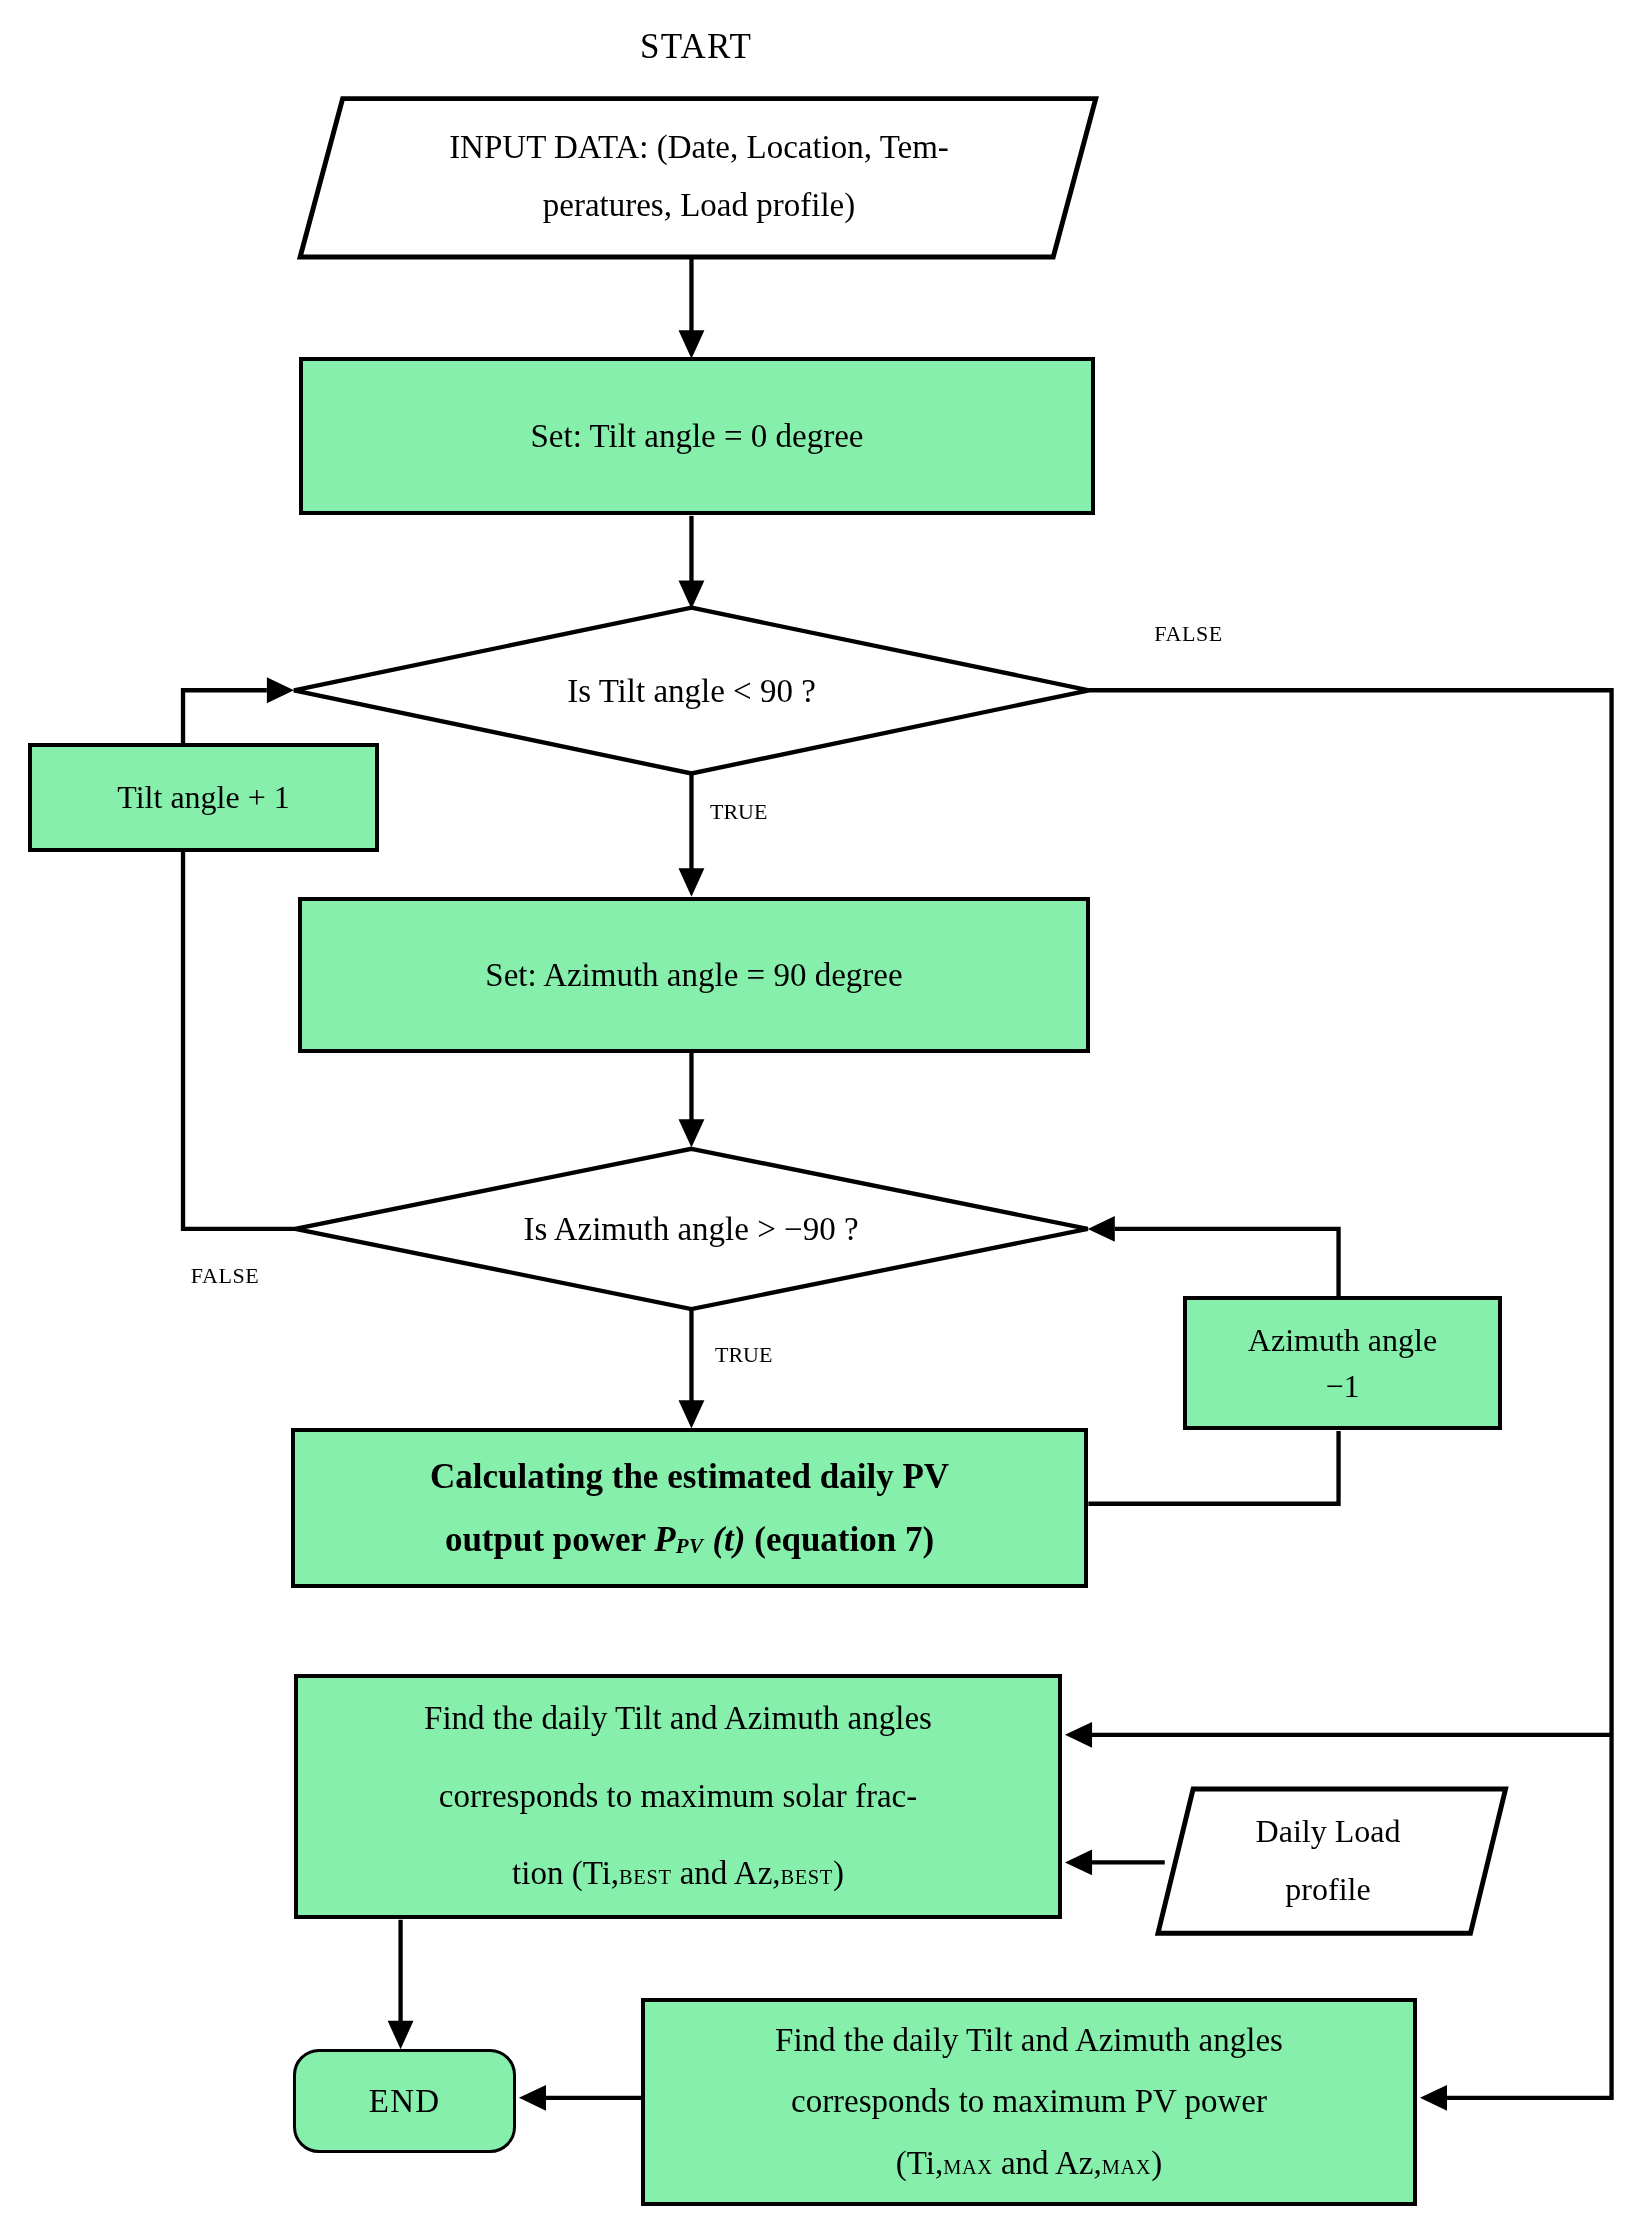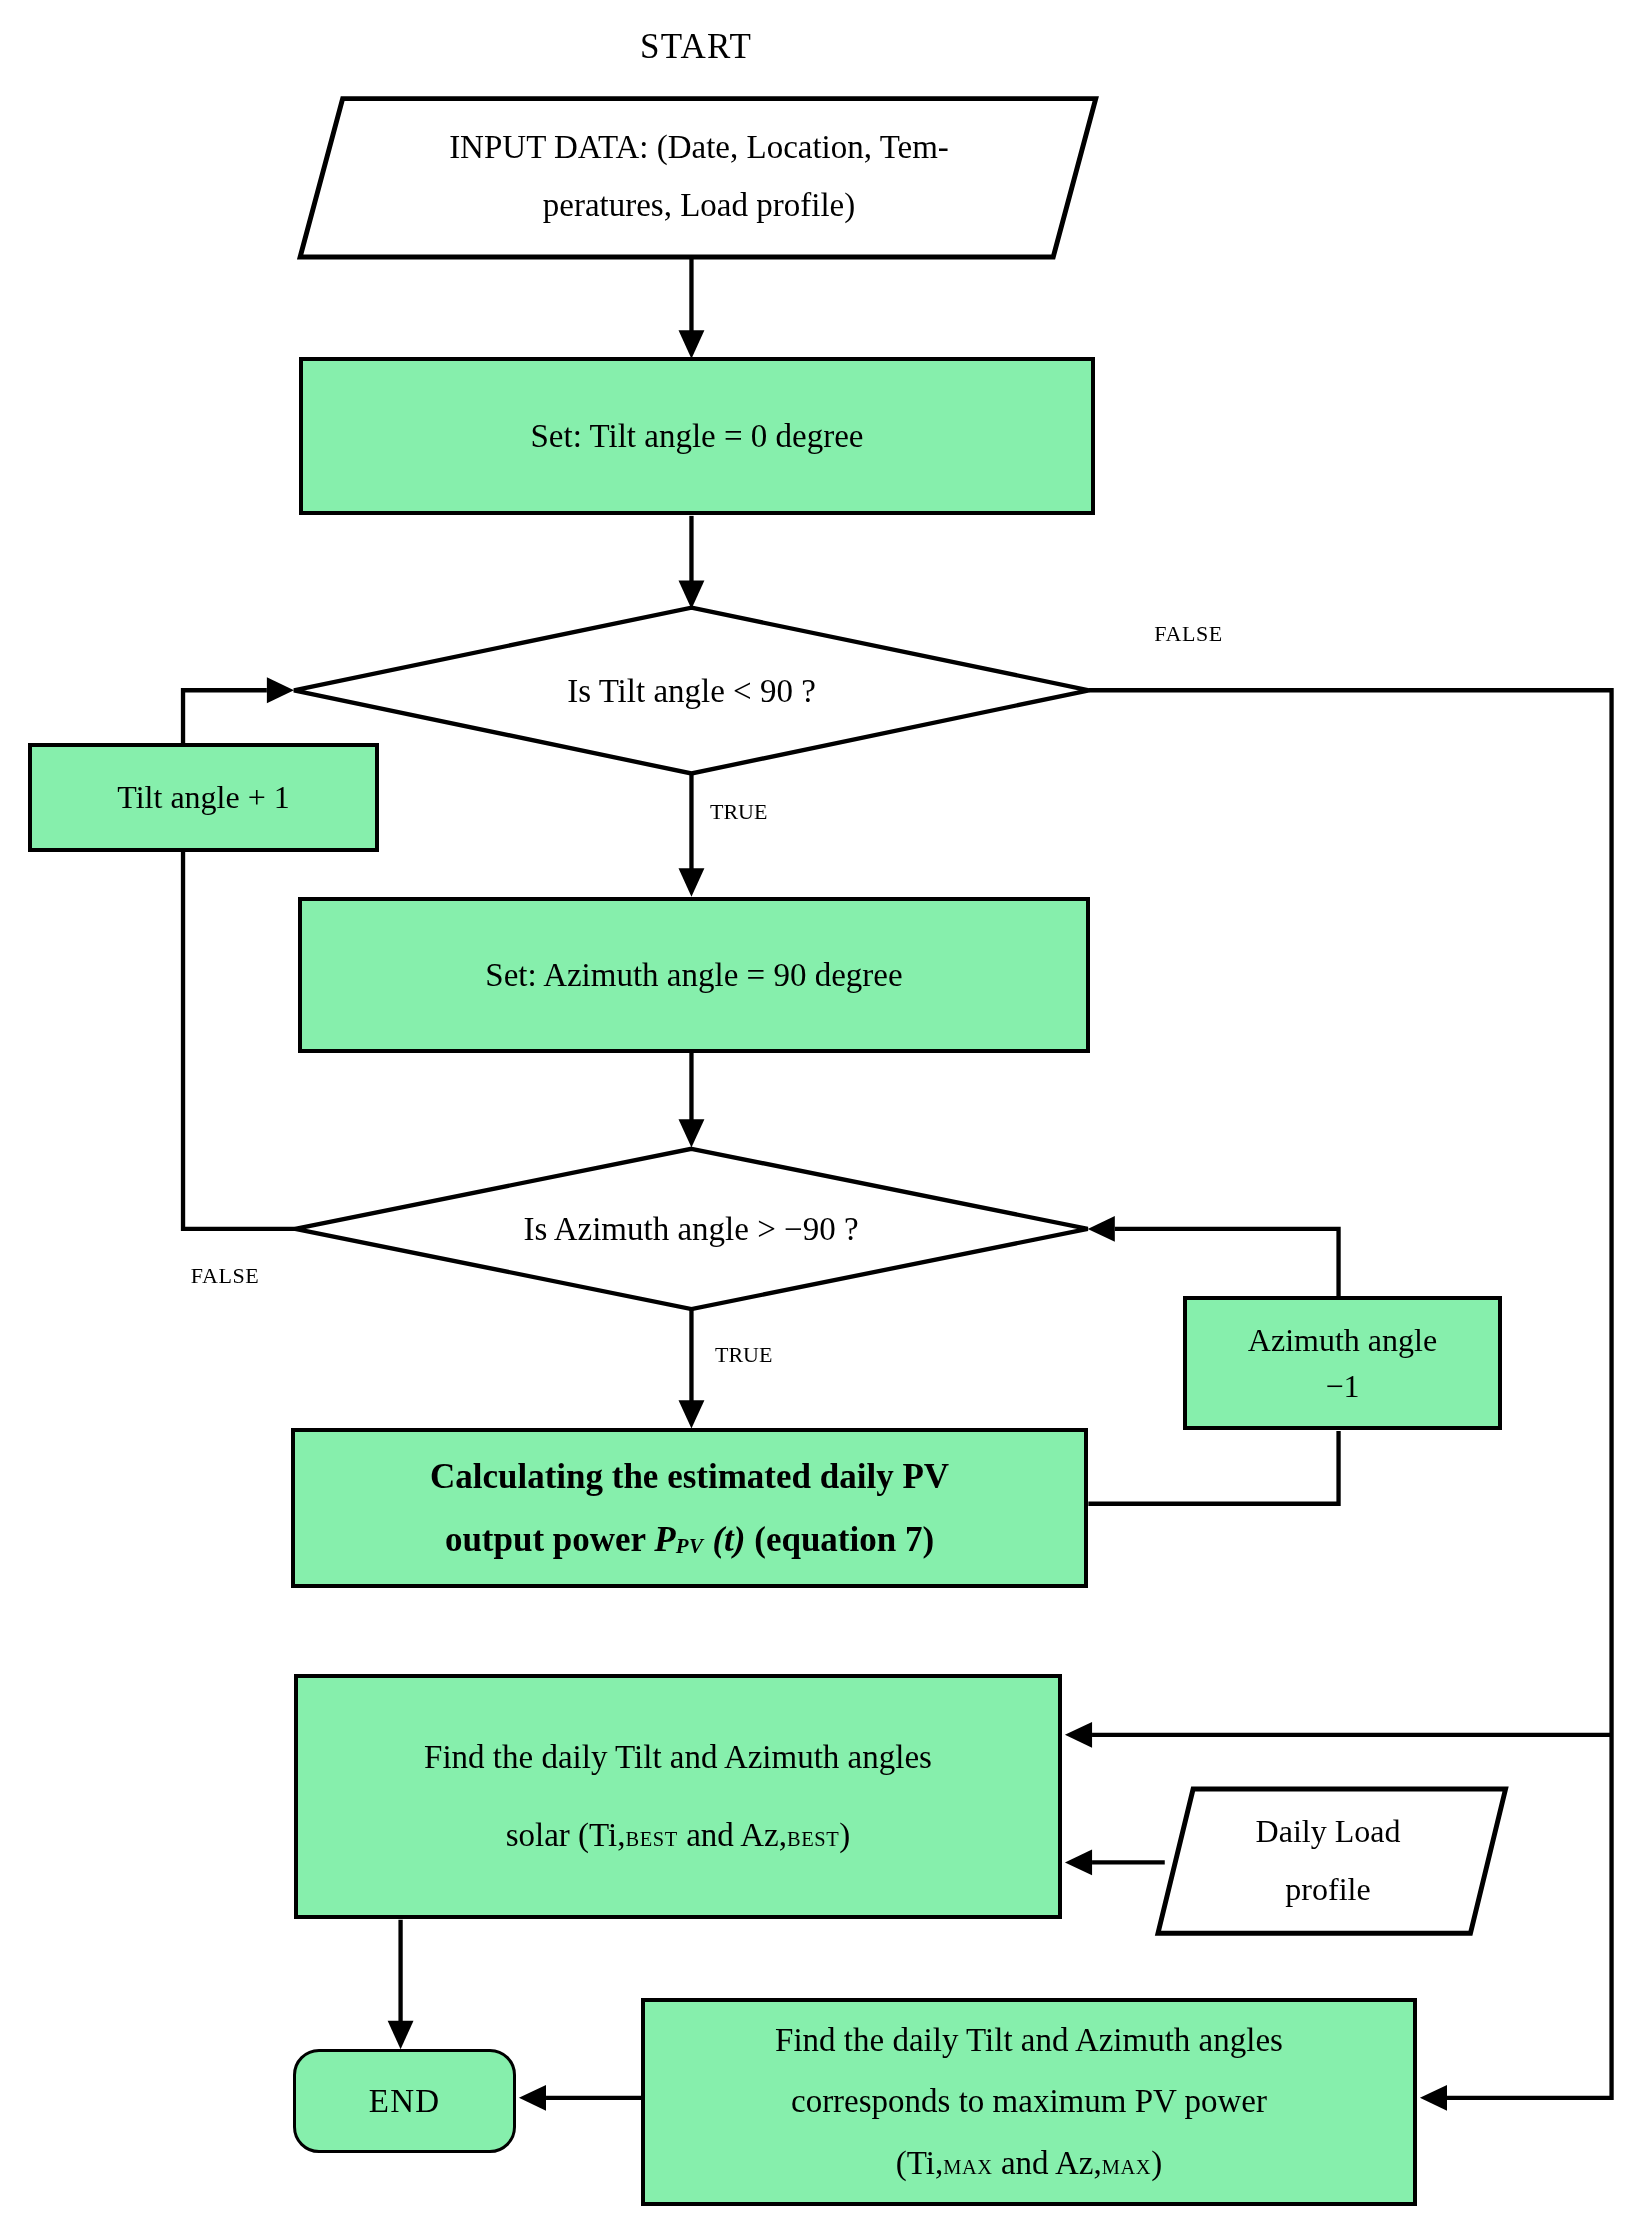--- a/index.html
+++ b/index.html
@@ -124,21 +124,22 @@
     <div>−1</div>
   </div>
 
   <div class="node bold" style="left:291px; top:1428px; width:797px; height:160px; font-size:35px; line-height:1.8;">
     <div>Calculating the estimated daily PV</div>
     <div><span>output power </span><span class="seg-italic">P</span><span class="seg-subsc">PV</span><span class="seg-italic"> (t)</span><span> (equation 7)</span></div>
   </div>
 
   <div class="node wide-lines" style="left:294px; top:1674px; width:768px; height:245px; font-size:33px;">
     <div>Find the daily Tilt and Azimuth angles</div>
-    <div><span>solar (Ti,</span><span class="seg-sc">BEST</span><span> and Az,</span><span class="seg-sc">BEST</span><span>)</span></div>
+    <div>corresponds to maximum solar frac-</div>
+    <div><span>tion (Ti,</span><span class="seg-sc">BEST</span><span> and Az,</span><span class="seg-sc">BEST</span><span>)</span></div>
   </div>
 
   <div class="plain flex-center" style="left:1174px; top:1802px; width:308px; height:117px; font-size:32px; line-height:1.8;">
     <div>Daily Load</div>
     <div>profile</div>
   </div>
 
   <div class="node mid-lines" style="left:641px; top:1998px; width:776px; height:208px; font-size:33px;">
     <div>Find the daily Tilt and Azimuth angles</div>
     <div>corresponds to maximum PV power</div>

